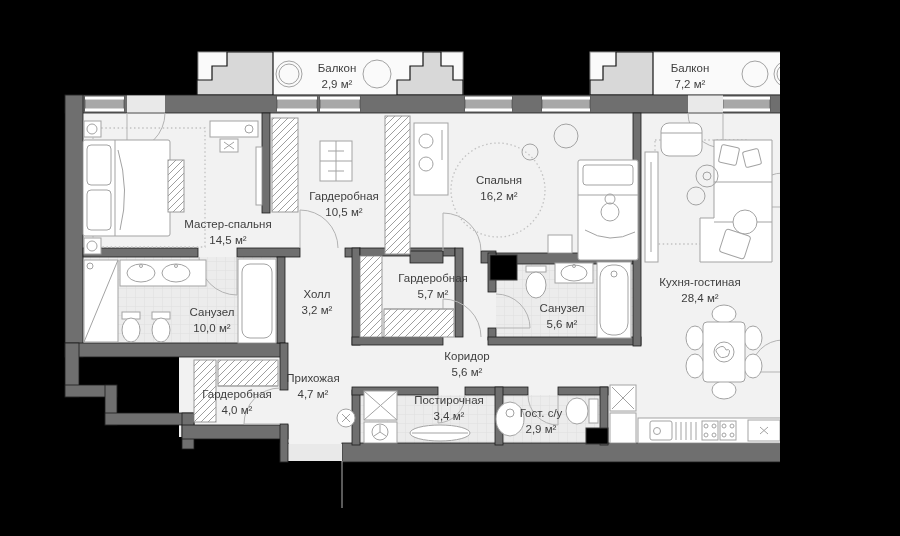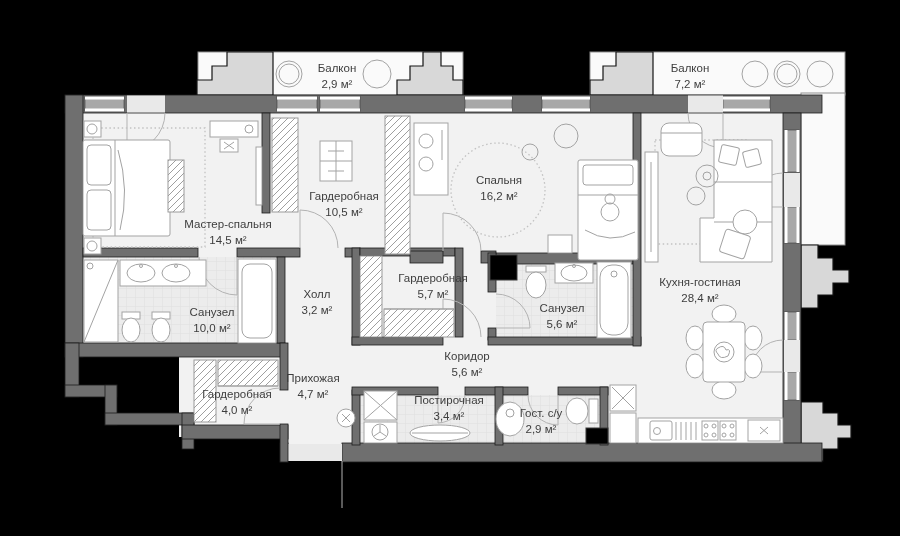--- a/index.html
+++ b/index.html
@@ -1,16 +1,16 @@
 <!DOCTYPE html>
 <html><head>
 <meta charset="utf-8">
 <style>
   html,body{margin:0;padding:0;background:#000;}
-  .stage{position:relative;width:900px;height:536px;background:#0f766e;overflow:hidden;
+  .stage{position:relative;width:780px;height:536px;background:#0f766e;overflow:hidden;
          font-family:"Liberation Sans", sans-serif;text-align:right;}
   svg{position:absolute;left:0;top:0;}
   text{font-family:"Liberation Sans", sans-serif;fill:#3d3d3d;font-size:11.5px;}
   .furn{fill:#ffffff;stroke:#a3a3a3;stroke-width:1;}
   .furnl{fill:none;stroke:#a3a3a3;stroke-width:1;}
   .wall{fill:#6f6f6f;stroke:#1c1c1c;stroke-width:0.8;}
   .door{fill:none;stroke:#b3b3b3;stroke-width:1;}
   .rug{fill:none;stroke:#c2c2c2;stroke-width:1.3;stroke-dasharray:1.5 2.6;}
   .step{fill:#d8d8d8;stroke:#141414;stroke-width:1.2;}
   .balc{fill:#fafafa;stroke:#8f8f8f;stroke-width:1;}

